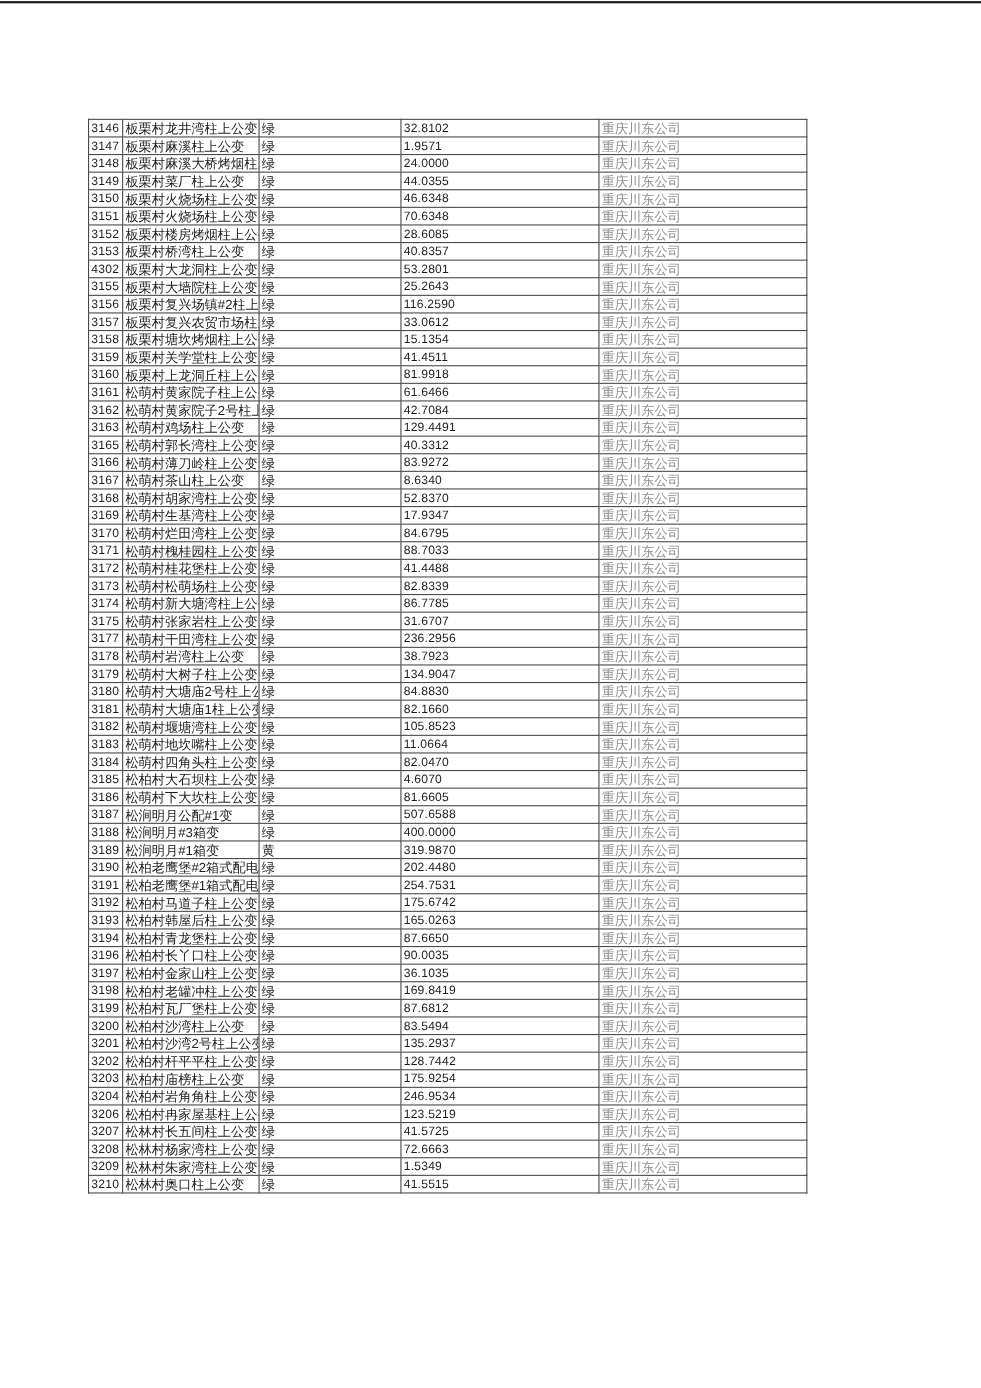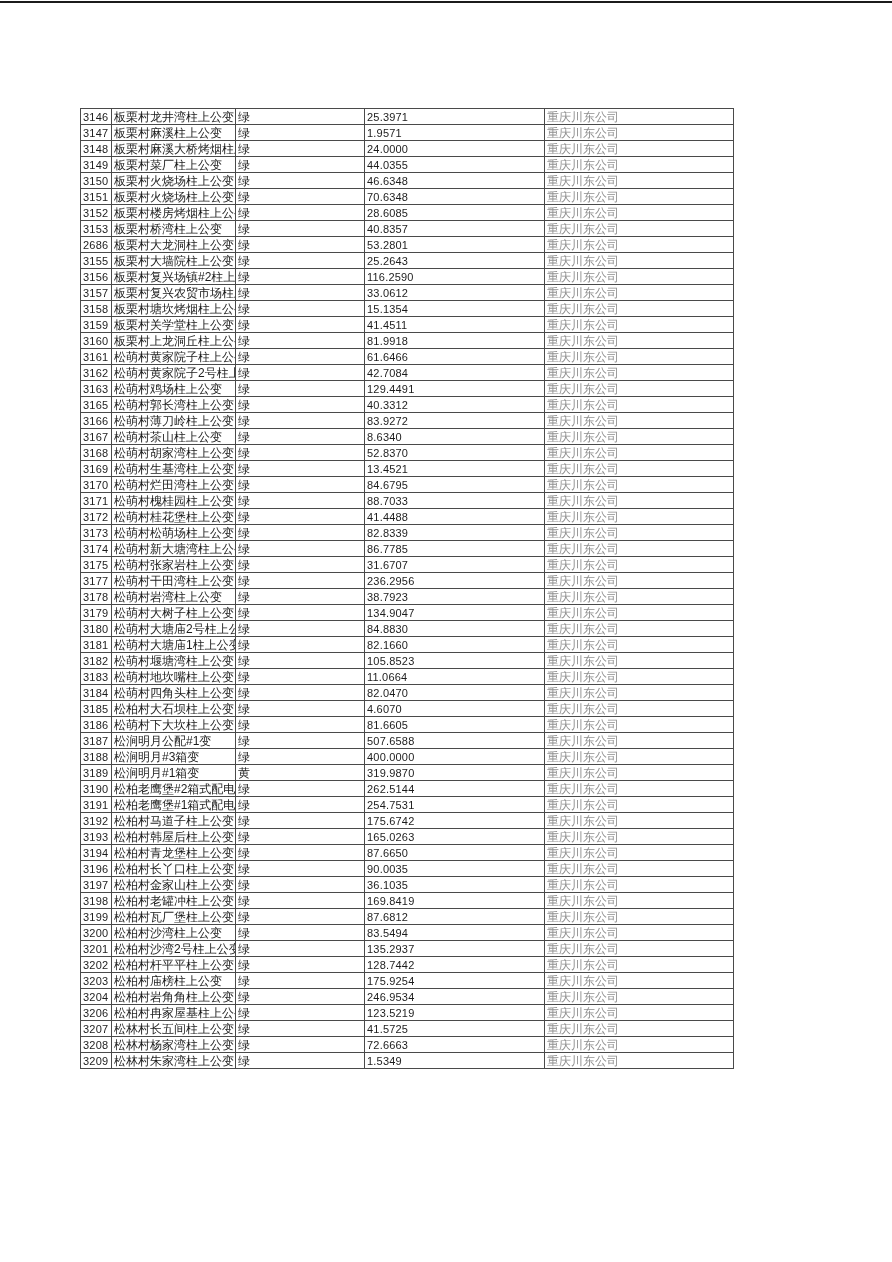--- a/index.html
+++ b/index.html
@@ -57,21 +57,21 @@
 <body>
 
 <div id="page">
   <div id="top-rule"></div>
   <table id="grid-table">
     <tbody>
         <tr>
           <td class="col-row_number">3146</td>
           <td class="col-name">板栗村龙井湾柱上公变</td>
           <td class="col-status">绿</td>
-          <td class="col-value">25.3971</td>
+          <td class="col-value">32.8102</td>
           <td class="col-company">重庆川东公司</td>
         </tr>
         <tr>
           <td class="col-row_number">3147</td>
           <td class="col-name">板栗村麻溪柱上公变</td>
           <td class="col-status">绿</td>
           <td class="col-value">1.9571</td>
           <td class="col-company">重庆川东公司</td>
         </tr>
         <tr>
@@ -110,21 +110,21 @@
           <td class="col-company">重庆川东公司</td>
         </tr>
         <tr>
           <td class="col-row_number">3153</td>
           <td class="col-name">板栗村桥湾柱上公变</td>
           <td class="col-status">绿</td>
           <td class="col-value">40.8357</td>
           <td class="col-company">重庆川东公司</td>
         </tr>
         <tr>
-          <td class="col-row_number">2686</td>
+          <td class="col-row_number">4302</td>
           <td class="col-name">板栗村大龙洞柱上公变</td>
           <td class="col-status">绿</td>
           <td class="col-value">53.2801</td>
           <td class="col-company">重庆川东公司</td>
         </tr>
         <tr>
           <td class="col-row_number">3155</td>
           <td class="col-name">板栗村大墙院柱上公变</td>
           <td class="col-status">绿</td>
           <td class="col-value">25.2643</td>
@@ -211,21 +211,21 @@
           <td class="col-row_number">3168</td>
           <td class="col-name">松萌村胡家湾柱上公变</td>
           <td class="col-status">绿</td>
           <td class="col-value">52.8370</td>
           <td class="col-company">重庆川东公司</td>
         </tr>
         <tr>
           <td class="col-row_number">3169</td>
           <td class="col-name">松萌村生基湾柱上公变</td>
           <td class="col-status">绿</td>
-          <td class="col-value">13.4521</td>
+          <td class="col-value">17.9347</td>
           <td class="col-company">重庆川东公司</td>
         </tr>
         <tr>
           <td class="col-row_number">3170</td>
           <td class="col-name">松萌村烂田湾柱上公变</td>
           <td class="col-status">绿</td>
           <td class="col-value">84.6795</td>
           <td class="col-company">重庆川东公司</td>
         </tr>
         <tr>
@@ -351,21 +351,21 @@
           <td class="col-row_number">3189</td>
           <td class="col-name">松涧明月#1箱变</td>
           <td class="col-status">黄</td>
           <td class="col-value">319.9870</td>
           <td class="col-company">重庆川东公司</td>
         </tr>
         <tr>
           <td class="col-row_number">3190</td>
           <td class="col-name">松柏老鹰堡#2箱式配电变</td>
           <td class="col-status">绿</td>
-          <td class="col-value">262.5144</td>
+          <td class="col-value">202.4480</td>
           <td class="col-company">重庆川东公司</td>
         </tr>
         <tr>
           <td class="col-row_number">3191</td>
           <td class="col-name">松柏老鹰堡#1箱式配电变</td>
           <td class="col-status">绿</td>
           <td class="col-value">254.7531</td>
           <td class="col-company">重庆川东公司</td>
         </tr>
         <tr>
@@ -471,17 +471,24 @@
           <td class="col-name">松林村杨家湾柱上公变</td>
           <td class="col-status">绿</td>
           <td class="col-value">72.6663</td>
           <td class="col-company">重庆川东公司</td>
         </tr>
         <tr>
           <td class="col-row_number">3209</td>
           <td class="col-name">松林村朱家湾柱上公变</td>
           <td class="col-status">绿</td>
           <td class="col-value">1.5349</td>
+          <td class="col-company">重庆川东公司</td>
+        </tr>
+        <tr>
+          <td class="col-row_number">3210</td>
+          <td class="col-name">松林村奥口柱上公变</td>
+          <td class="col-status">绿</td>
+          <td class="col-value">41.5515</td>
           <td class="col-company">重庆川东公司</td>
         </tr>
       </tbody>
   </table>
 </div>
 
 </body></html>

